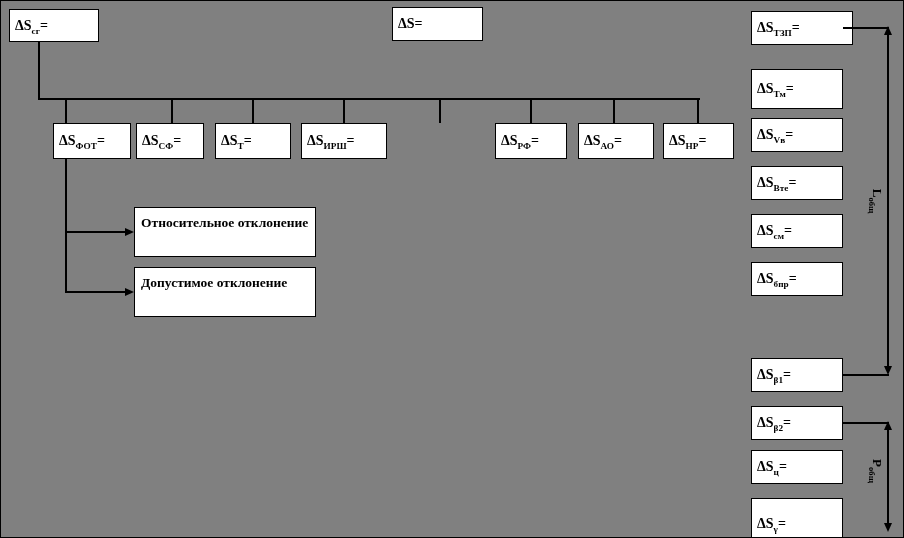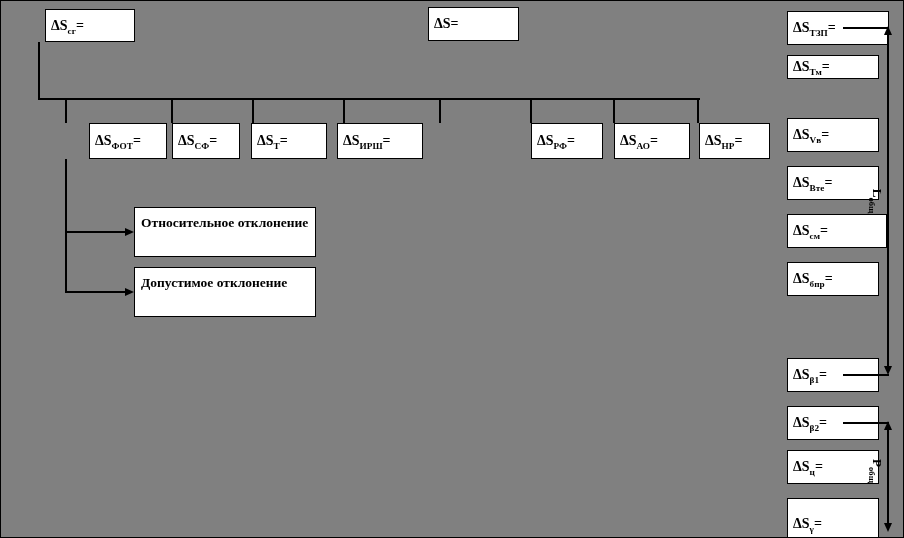--- a/index.html
+++ b/index.html
@@ -5,21 +5,21 @@
   html,body { margin:0; padding:0; background:#808080; }
   .canvas {
     position:relative; width:904px; height:538px;
     background:#808080; border:1px solid #000; box-sizing:border-box;
     font-family:"Liberation Serif","DejaVu Serif",serif;
     overflow:hidden;
   }
   .box {
     position:absolute; background:#ffffff; border:1px solid #000;
     box-sizing:border-box; display:flex; align-items:center;
-    padding-left:5px; font-weight:bold; font-size:14px; color:#000;margin-left:36px;
+    padding-left:5px; font-weight:bold; font-size:14px; color:#000;
   }
   .box sub { font-size:0.66em; line-height:0; }
   .callout {
     position:absolute; background:#ffffff; border:1px solid #000;
     box-sizing:border-box; font-weight:bold; font-size:13.5px; color:#000;
     padding:6px 6px 0 6px; line-height:1.4;
   }
   .hline, .vline { position:absolute; background:#000; }
   .hline { height:2px; }
   .vline { width:2px; }
@@ -64,30 +64,30 @@
   <div class="box" style="left:577px;top:122px;width:76px;height:36px">
     <span><span>ΔS</span><sub>АО</sub><span>=</span></span>
   </div>
   <div class="box" style="left:662px;top:122px;width:71px;height:36px">
     <span><span>ΔS</span><sub>НР</sub><span>=</span></span>
   </div>
 
   <div class="box" style="left:750px;top:10px;width:102px;height:34px">
     <span><span>ΔS</span><sub>ТЗП</sub><span>=</span></span>
   </div>
-  <div class="box" style="left:750px;top:54px;width:92px;height:24px">
+  <div class="box" style="left:750px;top:68px;width:92px;height:40px">
     <span><span>ΔS</span><sub>Тм</sub><span>=</span></span>
   </div>
   <div class="box" style="left:750px;top:117px;width:92px;height:34px">
     <span><span>ΔS</span><sub>Vв</sub><span>=</span></span>
   </div>
   <div class="box" style="left:750px;top:165px;width:92px;height:34px">
     <span><span>ΔS</span><sub>Вте</sub><span>=</span></span>
   </div>
-  <div class="box" style="left:750px;top:213px;width:100px;height:34px">
+  <div class="box" style="left:750px;top:213px;width:92px;height:34px">
     <span><span>ΔS</span><sub>см</sub><span>=</span></span>
   </div>
   <div class="box" style="left:750px;top:261px;width:92px;height:34px">
     <span><span>ΔS</span><sub>бпр</sub><span>=</span></span>
   </div>
   <div class="box" style="left:750px;top:357px;width:92px;height:34px">
     <span><span>ΔS</span><sub>β1</sub><span>=</span></span>
   </div>
   <div class="box" style="left:750px;top:405px;width:92px;height:34px">
     <span><span>ΔS</span><sub>β2</sub><span>=</span></span>

